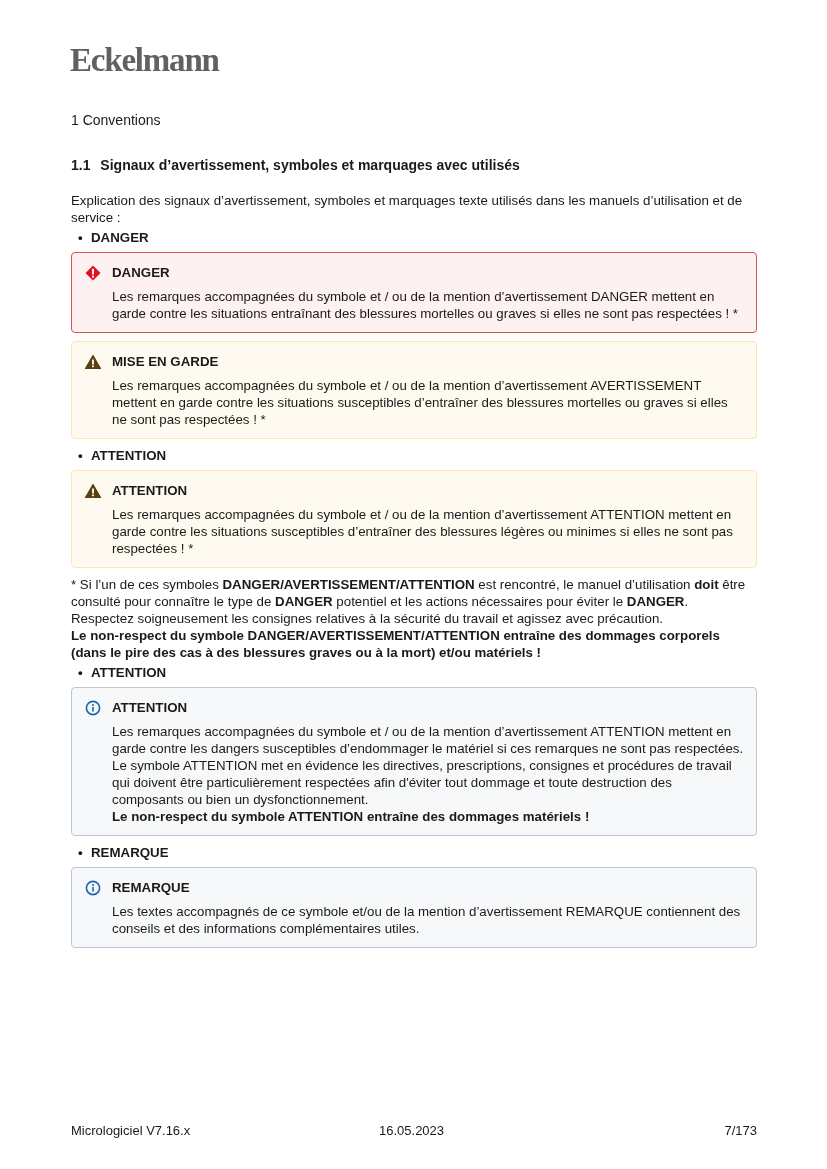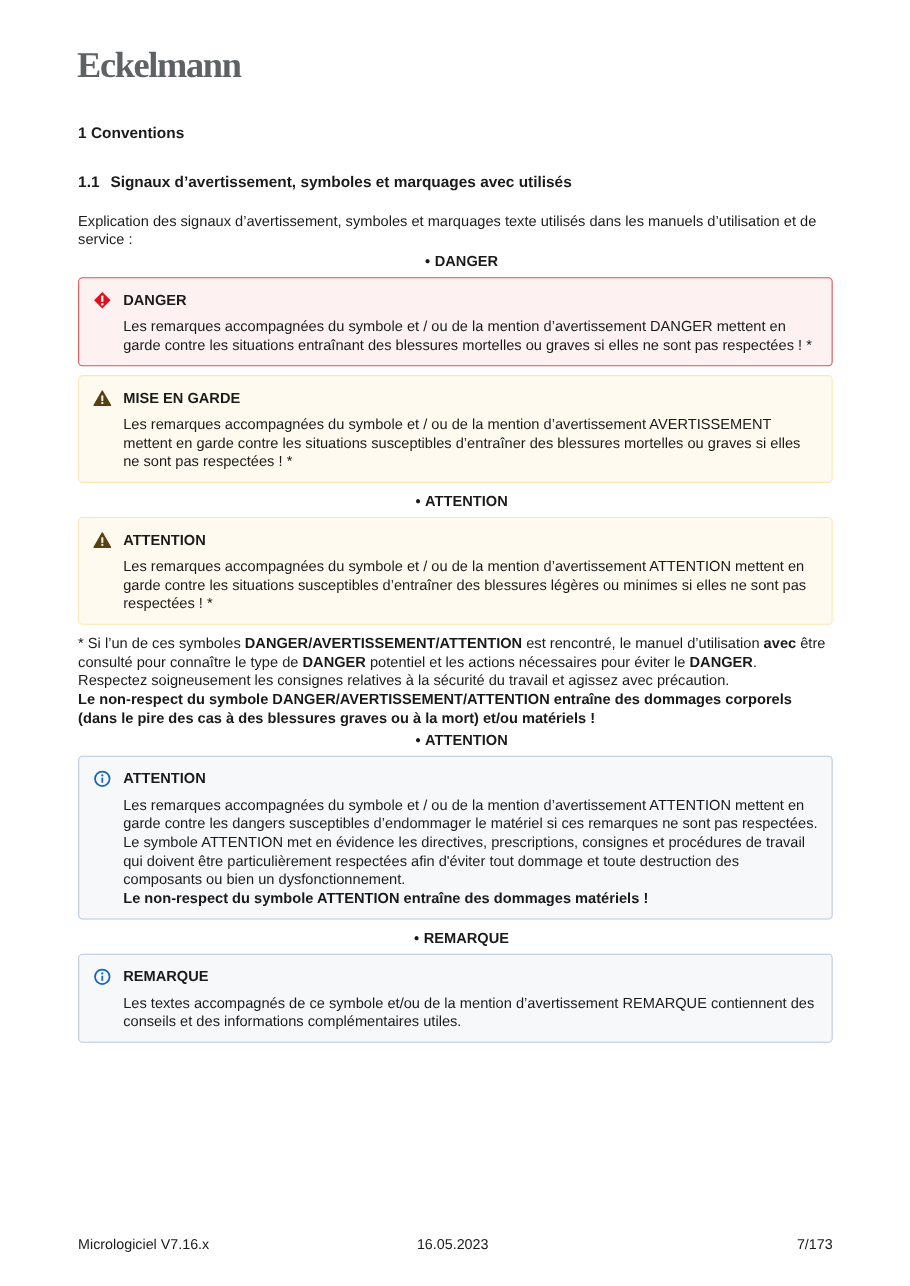--- a/index.html
+++ b/index.html
@@ -13,30 +13,30 @@
       overflow: hidden;
     }
     .logo {
       position: absolute; left: 70px; top: 42px;
       font-family: Liberation Serif, serif;
       font-weight: bold; font-size: 33px; letter-spacing: -1.2px;
       color: #5f6264; line-height: 36px;
     }
     .h1 {
       position: absolute; left: 71px; top: 111px;
-      font-weight: bold; font-size: 14px; line-height: 18px;
+      font-weight: normal; font-size: 14px; line-height: 18px;
     }
     .h2 {
       position: absolute; left: 71px; top: 156px;
       font-weight: bold; font-size: 14px; line-height: 18px;
     }
     .h2 .num { margin-right: 6px; }
     .content { position: absolute; left: 71px; top: 192px; width: 686px; }
     .intro { margin-bottom: 3px; }
-    .bullet { font-weight: bold; padding-left: 7px; margin: 3px 0 6px 0; text-align: center; }
+    .bullet { font-weight: bold; padding-left: 7px; margin: 3px 0 6px 0; }
     .bullet .dot { display: inline-block; width: 13px; }
     .box {
       border-radius: 4px; padding: 11px 12px 10px 12px;
       position: relative; margin-bottom: 8px;
     }
     .box.danger { background: #fdf1f1; border: 1.5px solid #d9534f; }
     .box.warn { background: #fffaf0; border: 1.5px solid #fce7b3; }
     .box.info { background: #f6f8fa; border: 1.5px solid #b9c7d9; }
     .box .title { font-weight: bold; padding-left: 28px; margin-bottom: 7px; line-height: 17px; }
     .box .body { padding-left: 28px; }
@@ -90,21 +90,21 @@
     <svg class="icon" viewBox="0 0 18 18">
       <path d="M9 2.5 L16.5 15.5 L1.5 15.5 Z" fill="#5a4010" stroke="#5a4010" stroke-linejoin="round" stroke-width="1.2"></path>
       <rect x="8.1" y="6.5" width="1.8" height="5" fill="#fff"></rect>
       <rect x="8.1" y="12.4" width="1.8" height="1.8" fill="#fff"></rect>
     </svg>
     <div class="title">ATTENTION</div>
     <div class="body">Les remarques accompagnées du symbole et / ou de la mention d’avertissement ATTENTION mettent en garde contre les situations susceptibles d’entraîner des blessures légères ou minimes si elles ne sont pas respectées ! *</div>
   </div>
 
   <div class="note">
-    <p><span>* Si l’un de ces symboles </span><b>DANGER/AVERTISSEMENT/ATTENTION</b><span> est rencontré, le manuel d’utilisation </span><b>avec</b><span> être consulté pour connaître le type de </span><b>DANGER</b><span> potentiel et les actions nécessaires pour éviter le </span><b>DANGER</b><span>.</span></p>
+    <p><span>* Si l’un de ces symboles </span><b>DANGER/AVERTISSEMENT/ATTENTION</b><span> est rencontré, le manuel d’utilisation </span><b>doit</b><span> être consulté pour connaître le type de </span><b>DANGER</b><span> potentiel et les actions nécessaires pour éviter le </span><b>DANGER</b><span>.</span></p>
     <p>Respectez soigneusement les consignes relatives à la sécurité du travail et agissez avec précaution.</p>
     <p><b>Le non-respect du symbole DANGER/AVERTISSEMENT/ATTENTION entraîne des dommages corporels (dans le pire des cas à des blessures graves ou à la mort) et/ou matériels !</b></p>
   </div>
 
   <div class="bullet"><span class="dot">•</span><span>ATTENTION</span></div>
   <div class="box info">
     <svg class="icon" viewBox="0 0 18 18">
       <circle cx="9" cy="9" r="6.6" fill="none" stroke="#1a66b3" stroke-width="1.6"></circle>
       <rect x="8.2" y="8" width="1.6" height="4.6" fill="#1a66b3"></rect>
       <circle cx="9" cy="5.9" r="1" fill="#1a66b3"></circle>

